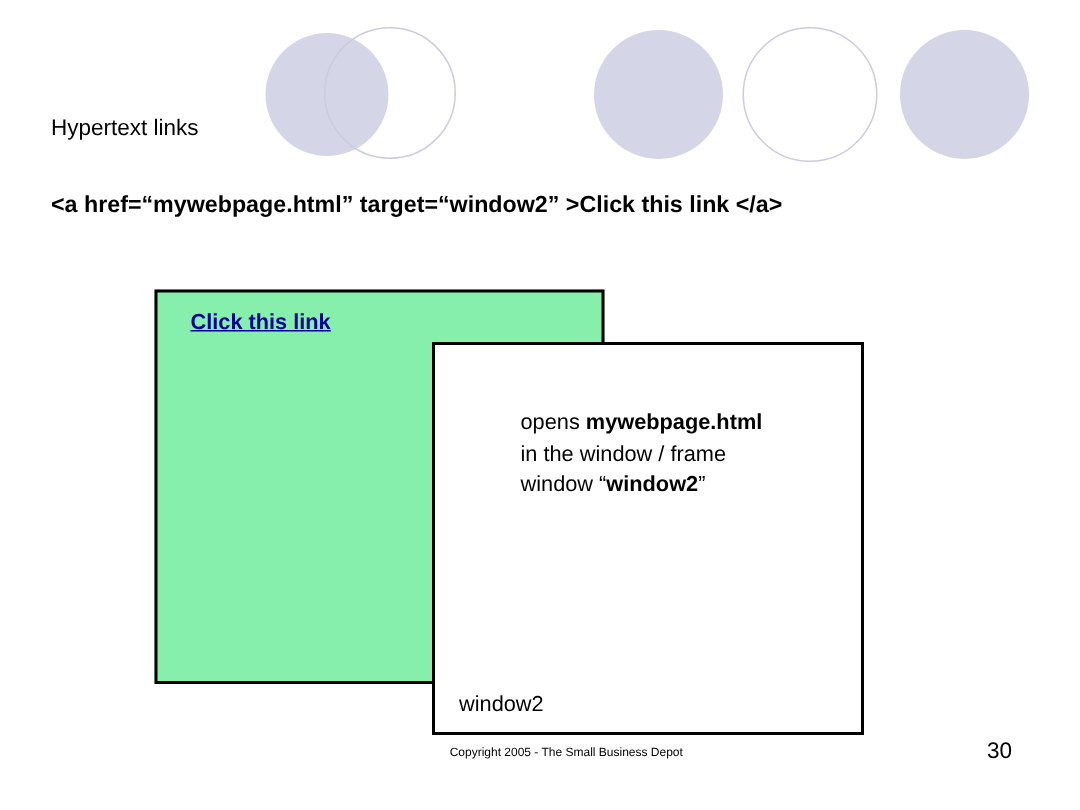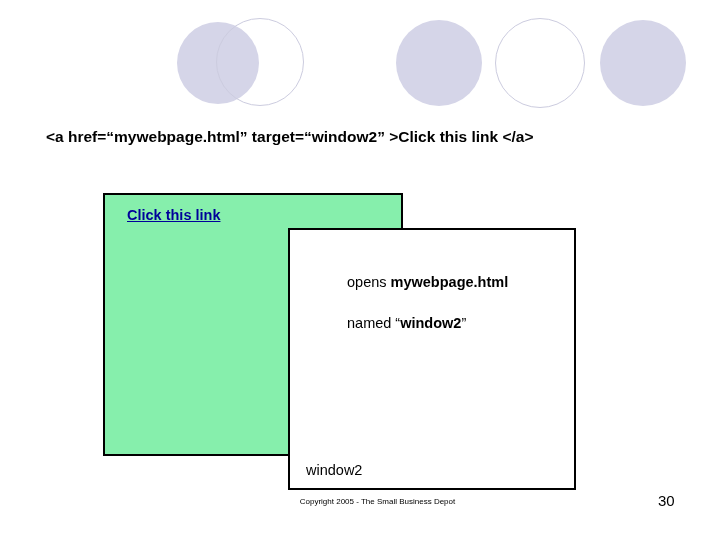--- a/index.html
+++ b/index.html
@@ -57,21 +57,20 @@
   
   .code-line {
     position: absolute;
     left: 34px;
     top: 127px;
     font-size: 15.5px;
     line-height: 20px;
     font-weight: bold;
     color: #000000;
     white-space: nowrap;
-    margin-left: 12px;
   }
 
   
   .win-box {
     position: absolute;
     border: 2px solid #000000;
     box-sizing: border-box;
     background: transparent;
   }
   #box-one {
@@ -152,32 +151,33 @@
 
   <div>
     <div class="circle circle-filled" style="left:177px;top:22px;width:82px;height:82px;"></div>
     <div class="circle circle-outline" style="left:216px;top:18px;width:88px;height:88px;"></div>
     <div class="circle circle-filled" style="left:396px;top:20px;width:86px;height:86px;"></div>
     <div class="circle circle-outline" style="left:495px;top:18px;width:90px;height:90px;"></div>
     <div class="circle circle-filled" style="left:600px;top:20px;width:86px;height:86px;"></div>
   </div>
 
 
+  <div class="slide-subtitle">Hypertext links</div>
 
   <div class="code-line">&lt;a href=“mywebpage.html” target=“window2” &gt;Click this link &lt;/a&gt;</div>
 
   <div class="win-box" id="box-one">
     <span class="click-link">Click this link</span>
   </div>
 
   <div class="win-box" id="box-two">
     <div class="window-note">
       <span><span>opens </span><b>mywebpage.html</b></span><br>
-      <br>
-      <span><span>named “</span><b>window2</b><span>”</span></span>
+      <span>in the window / frame</span><br>
+      <span><span>window “</span><b>window2</b><span>”</span></span>
     </div>
     <span class="window-label">window2</span>
   </div>
 
   <div class="footer-copyright">Copyright 2005 - The Small Business Depot</div>
 
   <div class="footer-pagenum">30</div>
 
 </div>
 

